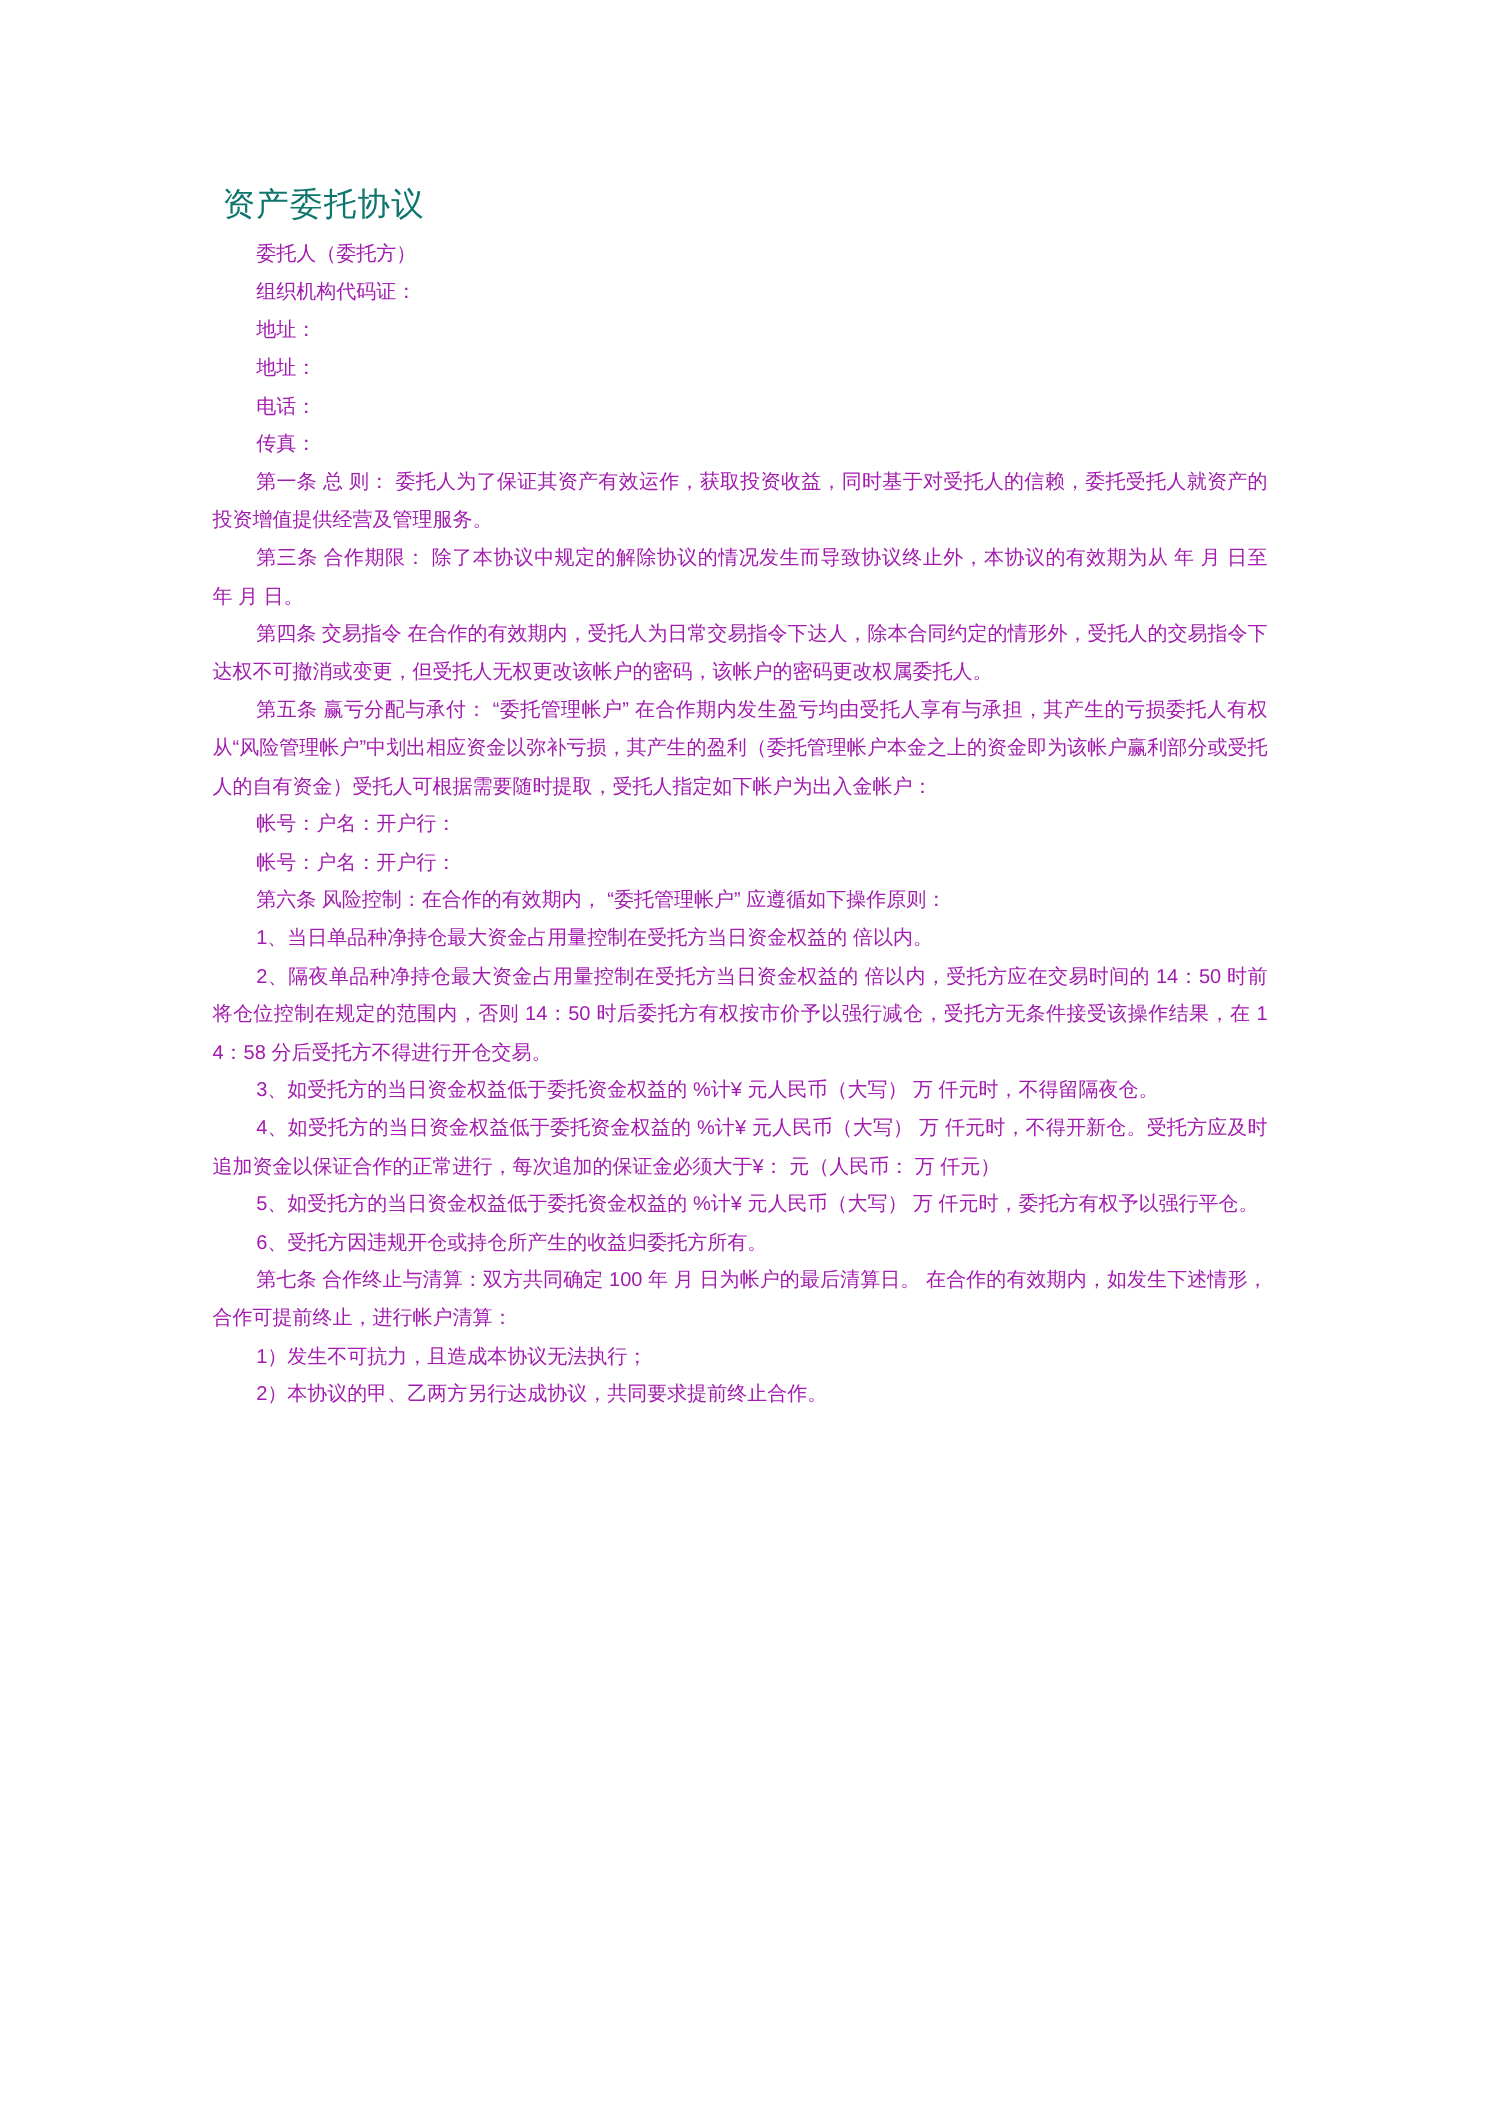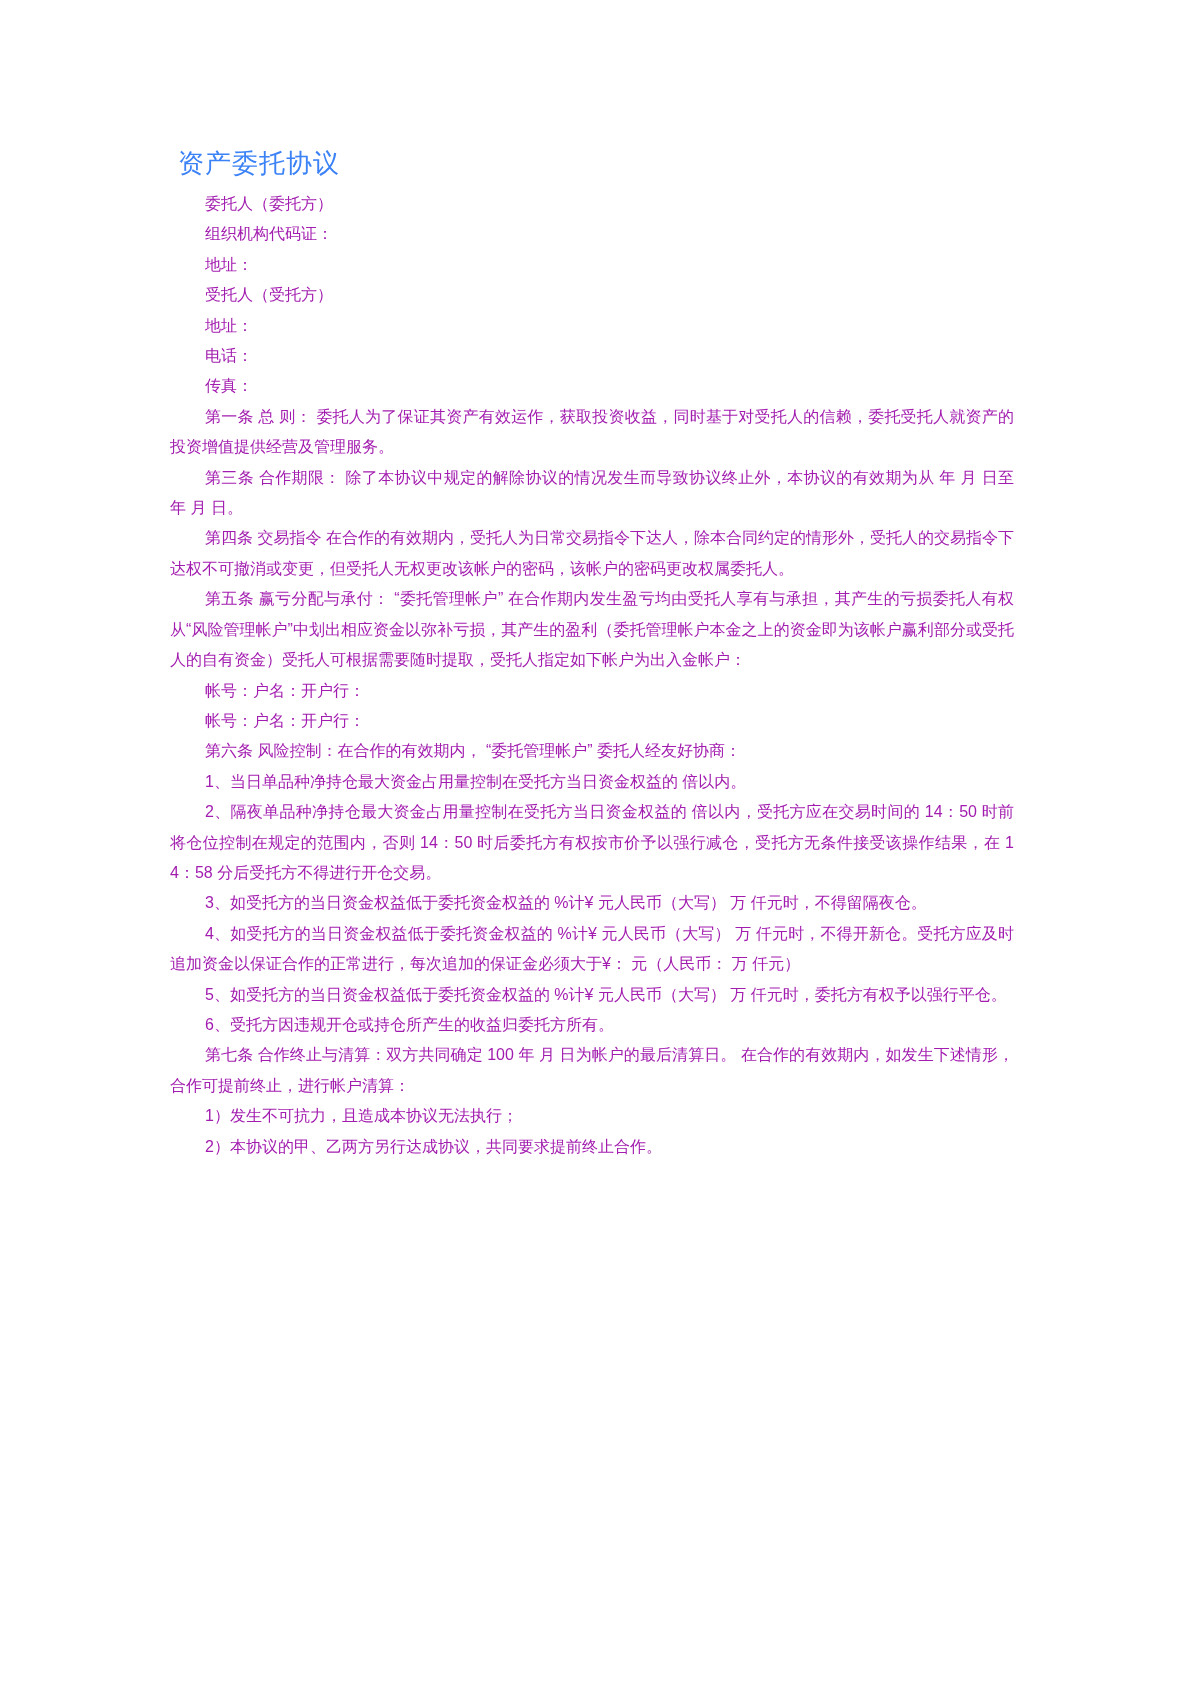--- a/index.html
+++ b/index.html
@@ -19,21 +19,21 @@
     position: absolute;
     left: 170px;
     top: 147px;
     width: 844px;
   }
   .doc-title {
     font-family: "Liberation Serif", "DejaVu Serif", serif;
     font-weight: normal;
     font-size: 26px;
     line-height: 34px;
-    color: #3b82f6;
+    color: #0f766e;
     margin: 0 0 8px 8px;
     letter-spacing: 1px;
   }
   .para {
     margin: 0;
     font-size: 16px;
     line-height: 30.4px;
     color: #a21caf;
     text-align: justify;
     text-indent: 35px;
@@ -43,31 +43,30 @@
 </head>
 <body>
 
 <div class="page">
   <div class="content">
     <h1 class="doc-title">资产委托协议</h1>
     <div>
       <p class="para">委托人（委托方）</p>
       <p class="para">组织机构代码证：</p>
       <p class="para">地址：</p>
-      <p class="para">受托人（受托方）</p>
       <p class="para">地址：</p>
       <p class="para">电话：</p>
       <p class="para">传真：</p>
       <p class="para">第一条 总 则： 委托人为了保证其资产有效运作，获取投资收益，同时基于对受托人的信赖，委托受托人就资产的投资增值提供经营及管理服务。</p>
       <p class="para">第三条 合作期限： 除了本协议中规定的解除协议的情况发生而导致协议终止外，本协议的有效期为从 年 月 日至 年 月 日。</p>
       <p class="para">第四条 交易指令 在合作的有效期内，受托人为日常交易指令下达人，除本合同约定的情形外，受托人的交易指令下达权不可撤消或变更，但受托人无权更改该帐户的密码，该帐户的密码更改权属委托人。</p>
       <p class="para">第五条 赢亏分配与承付： “委托管理帐户” 在合作期内发生盈亏均由受托人享有与承担，其产生的亏损委托人有权从“风险管理帐户”中划出相应资金以弥补亏损，其产生的盈利（委托管理帐户本金之上的资金即为该帐户赢利部分或受托人的自有资金）受托人可根据需要随时提取，受托人指定如下帐户为出入金帐户：</p>
       <p class="para">帐号：户名：开户行：</p>
       <p class="para">帐号：户名：开户行：</p>
-      <p class="para">第六条 风险控制：在合作的有效期内， “委托管理帐户” 委托人经友好协商：</p>
+      <p class="para">第六条 风险控制：在合作的有效期内， “委托管理帐户” 应遵循如下操作原则：</p>
       <p class="para">1、当日单品种净持仓最大资金占用量控制在受托方当日资金权益的 倍以内。</p>
       <p class="para">2、隔夜单品种净持仓最大资金占用量控制在受托方当日资金权益的 倍以内，受托方应在交易时间的 14：50 时前将仓位控制在规定的范围内，否则 14：50 时后委托方有权按市价予以强行减仓，受托方无条件接受该操作结果，在 14：58 分后受托方不得进行开仓交易。</p>
       <p class="para">3、如受托方的当日资金权益低于委托资金权益的 %计¥ 元人民币（大写） 万 仟元时，不得留隔夜仓。</p>
       <p class="para">4、如受托方的当日资金权益低于委托资金权益的 %计¥ 元人民币（大写） 万 仟元时，不得开新仓。受托方应及时追加资金以保证合作的正常进行，每次追加的保证金必须大于¥： 元（人民币： 万 仟元）</p>
       <p class="para">5、如受托方的当日资金权益低于委托资金权益的 %计¥ 元人民币（大写） 万 仟元时，委托方有权予以强行平仓。</p>
       <p class="para">6、受托方因违规开仓或持仓所产生的收益归委托方所有。</p>
       <p class="para">第七条 合作终止与清算：双方共同确定 100 年 月 日为帐户的最后清算日。 在合作的有效期内，如发生下述情形，合作可提前终止，进行帐户清算：</p>
       <p class="para">1）发生不可抗力，且造成本协议无法执行；</p>
       <p class="para">2）本协议的甲、乙两方另行达成协议，共同要求提前终止合作。</p>
     </div>

